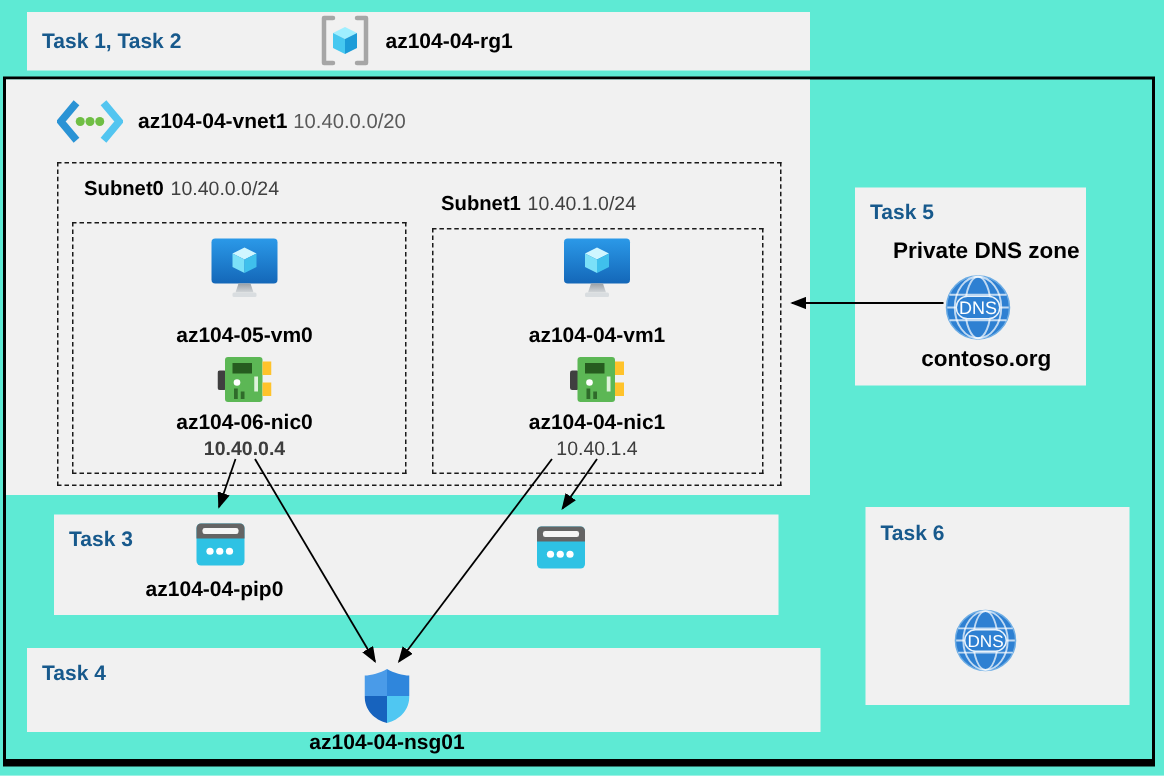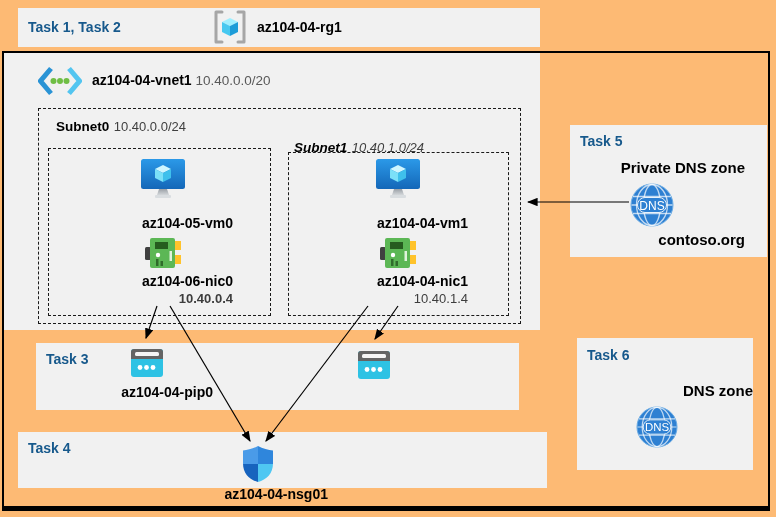--- a/index.html
+++ b/index.html
@@ -1,26 +1,26 @@
 <!DOCTYPE html>
 <html><head>
 <meta charset="utf-8">
 <style>
   html,body{margin:0;padding:0;}
   body{font-family:"Liberation Sans",sans-serif;background:#fff;}
-  #canvas{position:relative;width:776px;height:517px;background:#fdba74;overflow:hidden;}
+  #canvas{position:relative;width:776px;height:517px;background:#5eead4;overflow:hidden;}
   .abs{position:absolute;}
   .band{background:#F1F1F1;}
   .task-label{color:#17598C;font-weight:bold;font-size:14px;white-space:nowrap;}
   .bold-label{font-weight:bold;font-size:13.5px;color:#000;white-space:nowrap;}
   .big-label{font-weight:bold;font-size:14px;color:#000;white-space:nowrap;}
   .cidr{color:#595959;font-weight:normal;font-size:13.5px;}
   .cidr-dark{color:#404040;font-weight:normal;font-size:13px;}
   .ip{color:#3d3d3d;font-size:13px;}
-  .center{text-align:right;}
+  .center{text-align:center;}
   .frame{border:2px solid #000;border-bottom-width:5px;}
   .dashed{border:1.5px dashed #1a1a1a;}
   .nowrap{white-space:nowrap;}
   svg{display:block;}
 </style>
 </head>
 <body>
 
 <div id="canvas">
 
@@ -104,21 +104,21 @@
       <rect x="10" y="6" width="13" height="7" fill="#265C1F"></rect>
       <circle cx="13" cy="19" r="2.2" fill="#FFFFFF"></circle>
       <rect x="11" y="23" width="2.5" height="7" fill="#2F6B2A"></rect>
       <rect x="15.5" y="25" width="2.5" height="5" fill="#2F6B2A"></rect>
       <rect x="24.5" y="15" width="2.5" height="10" fill="#DFF3DC"></rect>
     </svg>
   </div>
   <div class="abs big-label center" style="left:93px;top:273px;width:140px;">az104-06-nic0</div>
   <div class="abs ip center" style="left:93px;top:291px;width:140px;font-weight:bold;">10.40.0.4</div>
 
-  <div class="abs nowrap" style="left:294px;top:138px;font-style:italic;">
+  <div class="abs nowrap" style="left:294px;top:127px;">
     <span class="bold-label">Subnet1</span>
     <span class="cidr-dark">10.40.1.0/24</span>
   </div>
   <div class="abs dashed" style="left:288px;top:152px;width:219px;height:162px;"></div>
 
   <div class="abs" style="left:375px;top:158px;">
     <svg width="46" height="42" viewBox="0 0 46 42">
       <rect x="1" y="1" width="44" height="30" rx="2.5" fill="url(#vmGrad)"></rect>
       <polygon points="23,7 31,11 23,15 15,11" fill="#CFF6FF"></polygon>
       <polygon points="15,11 23,15 23,24 15,20" fill="#7BE0F8"></polygon>
@@ -179,21 +179,21 @@
       <g clip-path="url(#shieldClip)">
         <rect x="0" y="0" width="17" height="19" fill="#4A9BE8"></rect>
         <rect x="17" y="0" width="17" height="19" fill="#2F86DC"></rect>
         <rect x="0" y="19" width="17" height="19" fill="#1763BE"></rect>
         <rect x="17" y="19" width="17" height="19" fill="#4FC7F2"></rect>
       </g>
     </svg>
   </div>
   <div class="abs big-label center" style="left:188px;top:486px;width:140px;">az104-04-nsg01</div>
 
-  <div class="abs band" style="left:570px;top:125px;width:197px;height:132px;">
+  <div class="abs band" style="left:570px;top:125px;width:154px;height:132px;">
     <div class="abs task-label" style="left:10px;top:8px;">Task 5</div>
     <div class="abs center" style="left:0;top:34px;width:175px;font-weight:bold;font-size:15px;">Private DNS zone</div>
     <div class="abs" style="left:60px;top:58px;">
       <svg width="44" height="44" viewBox="0 0 44 44">
         <circle cx="22" cy="22" r="21" fill="#2E80D2" stroke="#6CACE4" stroke-width="1"></circle>
         <g fill="none" stroke="rgba(255,255,255,0.7)" stroke-width="1.3">
           <ellipse cx="22" cy="22" rx="8.5" ry="20.5"></ellipse>
           <ellipse cx="22" cy="22" rx="15.5" ry="20.5"></ellipse>
           <path d="M3 13.5 H41"></path>
             <path d="M1.5 22 H42.5"></path>
@@ -201,21 +201,20 @@
         </g>
         <rect x="7.5" y="14.5" width="29" height="15" rx="7.5" fill="#2E80D2" stroke="#E8F2FB" stroke-width="1"></rect>
         <text x="22" y="26.5" text-anchor="middle" font-family="Liberation Sans, sans-serif" font-size="12" fill="#FFFFFF">DNS</text>
       </svg>
     </div>
     <div class="abs center" style="left:0;top:106px;width:175px;font-weight:bold;font-size:15px;">contoso.org</div>
   </div>
 
   <div class="abs band" style="left:577px;top:338px;width:176px;height:132px;">
     <div class="abs task-label" style="left:10px;top:9px;">Task 6</div>
-    <div class="abs center" style="left:0;top:44px;width:176px;font-weight:bold;font-size:15px;">DNS zone</div>
     <div class="abs" style="left:59px;top:68px;">
       <svg width="42" height="42" viewBox="0 0 44 44">
         <circle cx="22" cy="22" r="21" fill="#2E80D2" stroke="#6CACE4" stroke-width="1"></circle>
         <g fill="none" stroke="rgba(255,255,255,0.7)" stroke-width="1.3">
           <ellipse cx="22" cy="22" rx="8.5" ry="20.5"></ellipse>
           <ellipse cx="22" cy="22" rx="15.5" ry="20.5"></ellipse>
           <path d="M3 13.5 H41"></path>
             <path d="M1.5 22 H42.5"></path>
             <path d="M3 30.5 H41"></path>
         </g>

